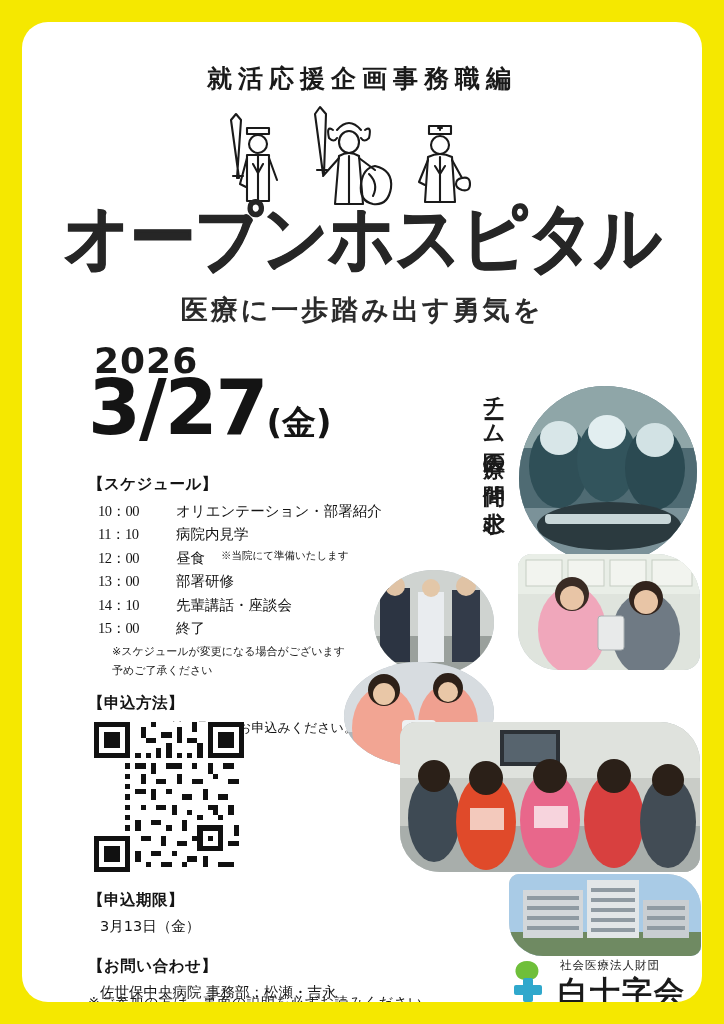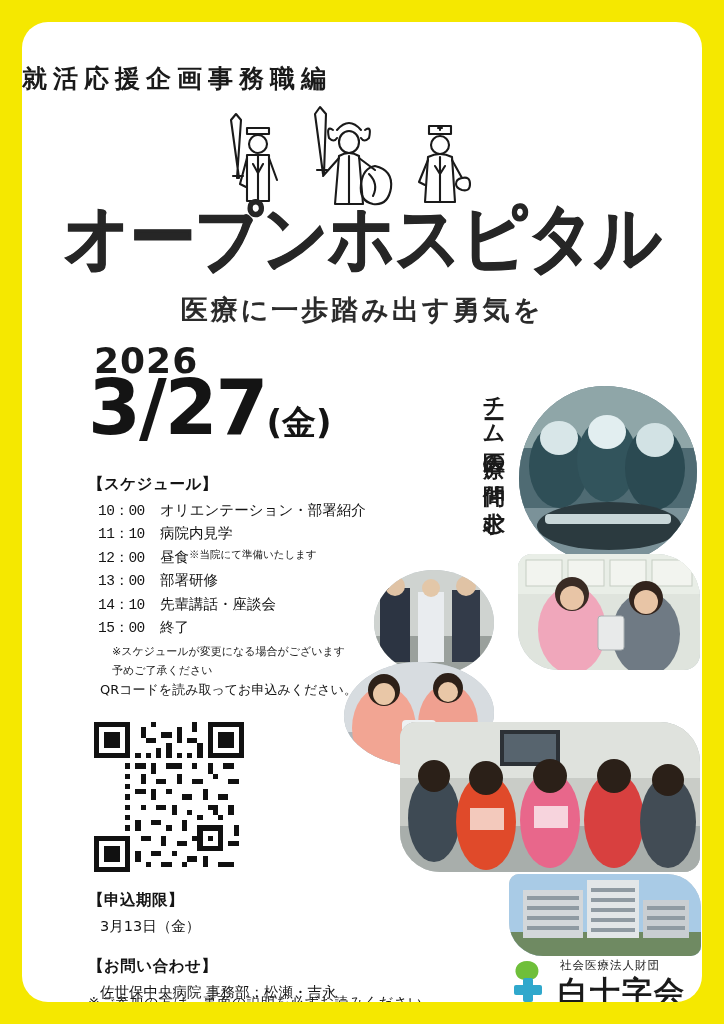--- a/index.html
+++ b/index.html
@@ -24,21 +24,21 @@
     width: 680px; height: 980px;
     background: #ffffff;
     border-radius: 26px;
     overflow: hidden;
   }
 
   
   .kicker {
     position: absolute;
     top: 40px; left: 0; width: 100%;
-    text-align: left;
+    text-align: center;
     font-family: "DejaVu Sans", sans-serif;
     font-weight: bold;
     font-size: 25px;
     letter-spacing: 6px;
     color: #1a1a1a;
   }
 
   
   .trio {
     position: absolute;
@@ -123,24 +123,25 @@
   .sec-head {
     font-family: "DejaVu Sans", sans-serif;
     font-weight: bold;
     font-size: 15.5px;
     margin: 0 0 5px 0;
     letter-spacing: 0.5px;
   }
   .sched-list { margin: 0; padding: 0; list-style: none; }
   .sched-row {
     display: flex;
-    font-family: Liberation Mono, monospace;
+    font-family: Liberation Serif, serif;
     font-size: 14.5px;
     line-height: 1.62;
     padding-left: 10px;
+    gap: 16px;
   }
   .sched-time { width: 62px; flex: none; letter-spacing: -0.5px; }
   .sched-label { }
   .sched-note {
     font-size: 10.5px;
     vertical-align: 2px;
     text-align: right;
   }
   .fineprint {
     font-family: "DejaVu Sans", sans-serif;
@@ -309,20 +310,21 @@
           <span class="sched-label">先輩講話・座談会</span>
         </li>
         <li class="sched-row">
           <span class="sched-time">15：00</span>
           <span class="sched-label">終了</span>
         </li>
       </ul>
       <div class="fineprint">※スケジュールが変更になる場合がございます</div>
       <div class="fineprint">予めご了承ください</div>
 
+      <div class="sec-head apply-head">【申込方法】</div>
       <div class="apply-text">QRコードを読み取ってお申込みください。</div>
     </div>
 
     <div class="qr-wrap">
       <svg width="150" height="150" viewBox="0 0 29 29" shape-rendering="crispEdges" xmlns="http://www.w3.org/2000/svg">
         <rect width="29" height="29" fill="#ffffff"></rect>
         <g fill="#111111">
 
           <rect x="0" y="0" width="7" height="1"></rect>
             <rect x="0" y="6" width="7" height="1"></rect>

